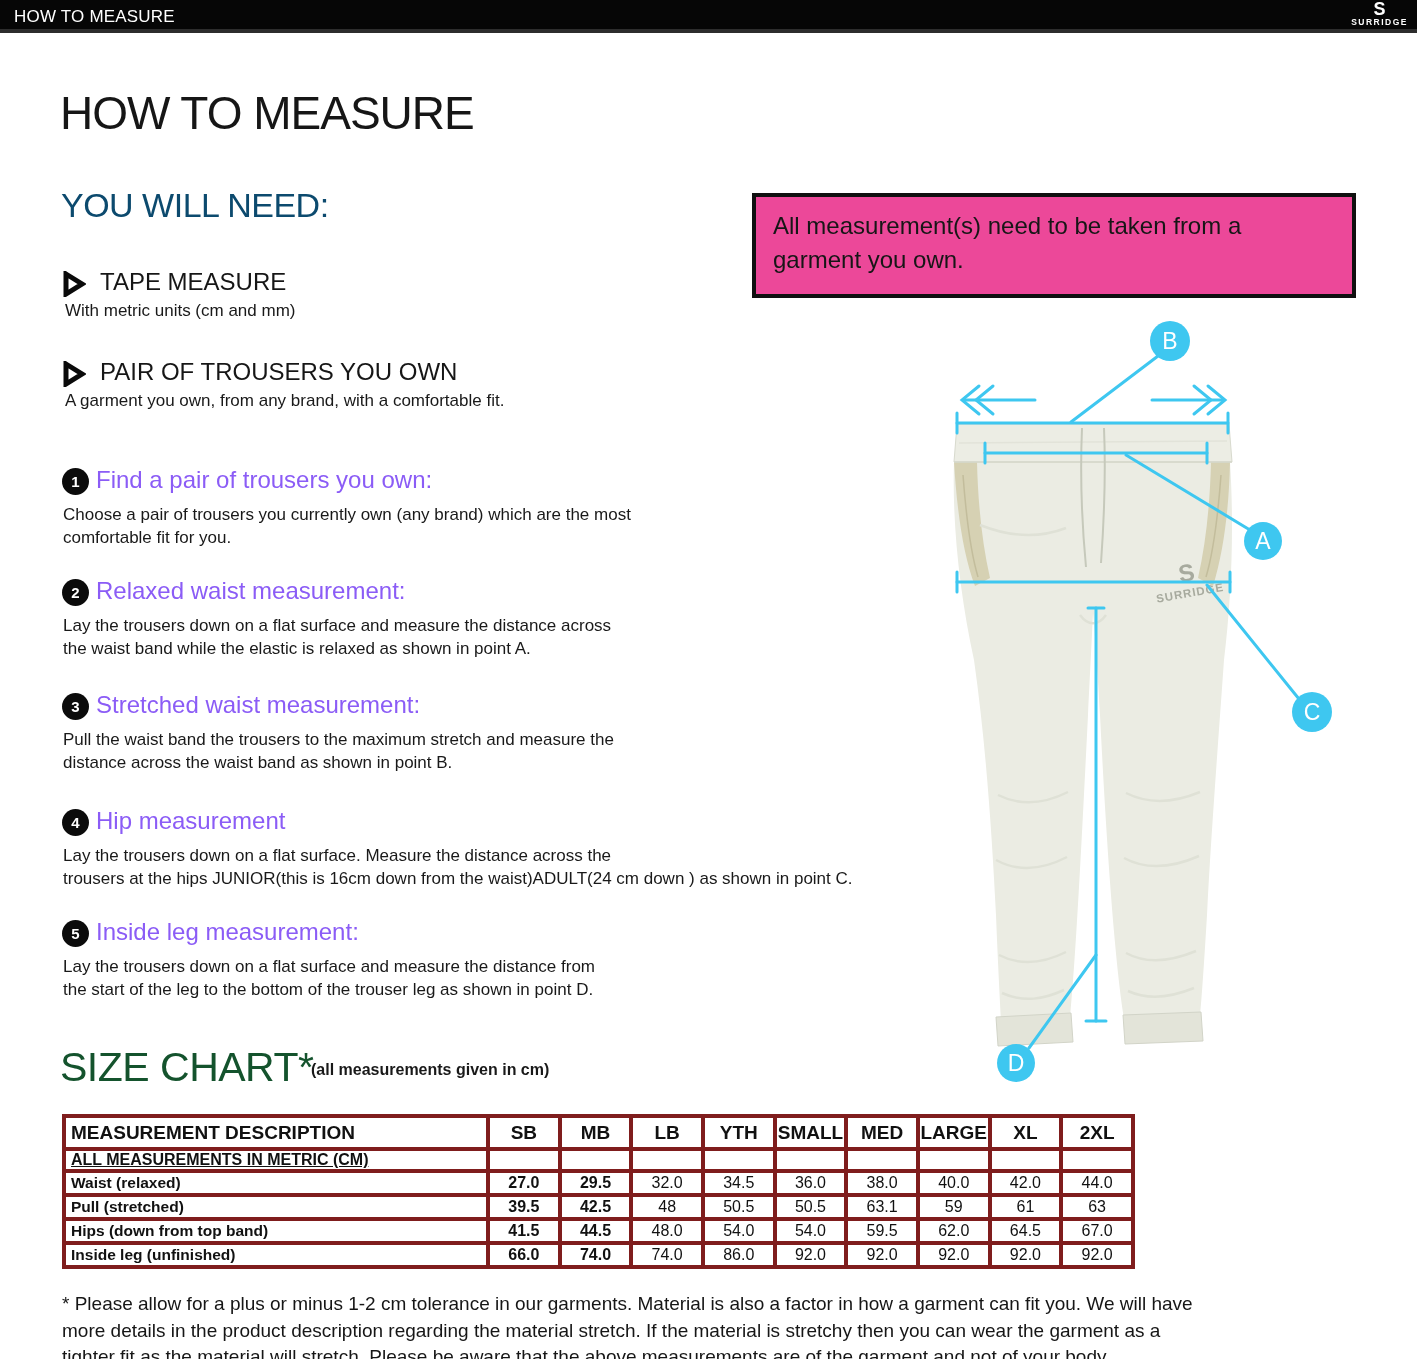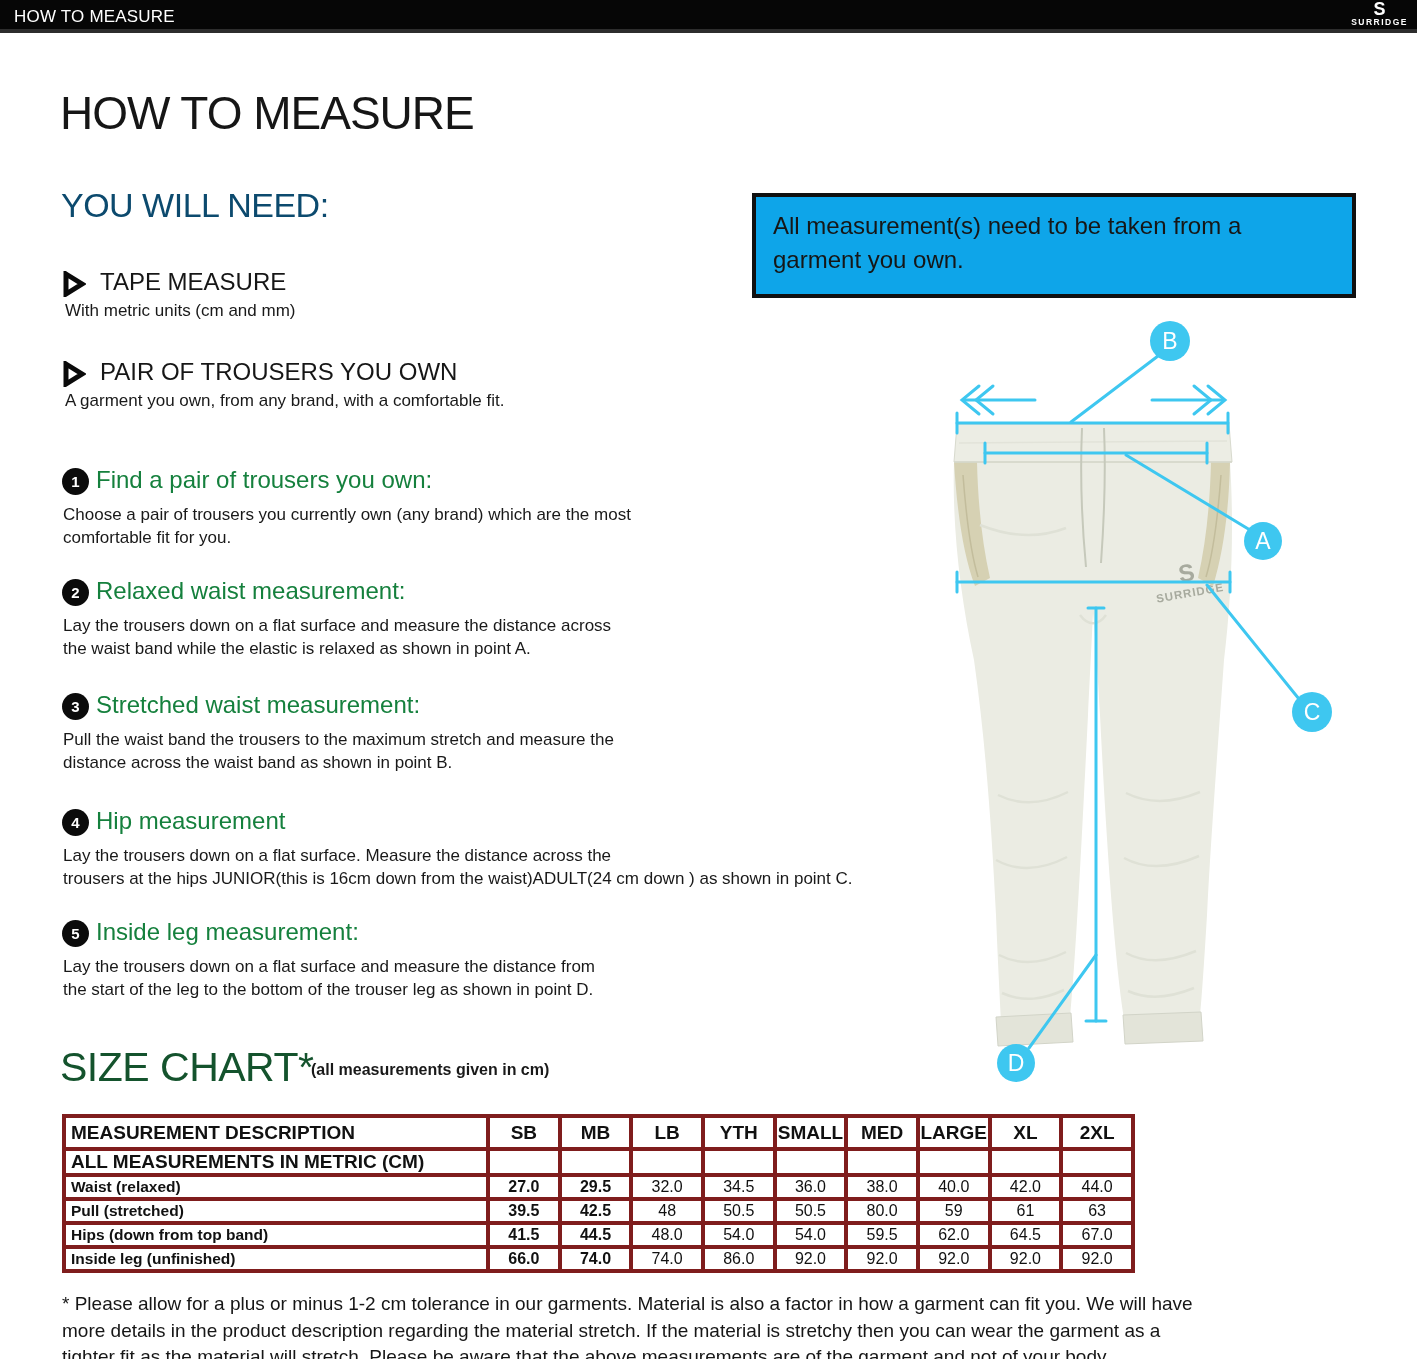--- a/index.html
+++ b/index.html
@@ -23,46 +23,46 @@
   .need-heading { position:absolute; left:61px; top:186px; margin:0;
     font-size:34px; font-weight:400; letter-spacing:-.5px; color:#0c4a6e; }
   
   .need-item { position:absolute; left:62px; width:700px; }
   .need-item .tri { position:absolute; left:0; top:3px; }
   .need-label { position:absolute; left:38px; top:0; font-size:24px; white-space:nowrap; color:#161616; }
   .need-note { position:absolute; left:3px; top:33px; font-size:17px; white-space:nowrap; color:#191919; }
   #need-1 { top:268px; } #need-2 { top:358px; }
   
   .notice { position:absolute; left:752px; top:193px; width:604px; height:105px;
-    border:4px solid #101010; background:#0ea5e9; }
+    border:4px solid #101010; background:#ec4899; }
   .notice-text { position:absolute; left:17px; top:12px; font-size:24px; line-height:34px;
     white-space:pre-line; color:#161616; }
   
   .step { position:absolute; left:62px; width:900px; height:100px; }
   #step-1{top:468px} #step-2{top:579px} #step-3{top:693px} #step-4{top:809px} #step-5{top:920px}
   .badge { position:absolute; left:0; top:0; width:27px; height:27px; border-radius:50%;
     background:#0b0b0b; color:#fff; text-align:center; line-height:27px;
     font-size:15px; font-weight:700; }
-  .step-title { position:absolute; left:34px; top:-2px; font-size:24px; white-space:nowrap; color:#15803d; }
+  .step-title { position:absolute; left:34px; top:-2px; font-size:24px; white-space:nowrap; color:#8b5cf6; }
   .step-body { position:absolute; left:1px; top:36px; font-size:17px; line-height:22.5px;
     white-space:pre-line; color:#191919; }
   
   .chart-heading { position:absolute; left:60px; top:1044px; margin:0;
     font-size:41px; font-weight:400; letter-spacing:-.5px; color:#14532d; }
   .chart-sub { position:absolute; left:311px; top:1061px; font-size:16px; color:#191919;font-weight:bold; }
   table.size-chart { position:absolute; left:62px; top:1114px; width:1073px;
     border-collapse:collapse; table-layout:fixed; border:3px solid #0a0a0a; }
   .size-chart th, .size-chart td { border:4px solid #7f1d1d; text-align:center;
     padding:0; color:#111; overflow:hidden; white-space:nowrap; }
   .size-chart th { height:33px; font-size:19px; font-weight:700; }
   .size-chart th.desc, .size-chart td.desc { width:424px; text-align:left; padding-left:5px; }
   .size-chart tr.metric-row td { height:19px; }
   .size-chart td { height:24px; font-size:16px; }
   .size-chart td.desc { font-size:15.5px; font-weight:700; }
-  .size-chart td.metric { font-size:19px; font-weight:700; }
+  .size-chart td.metric { font-size:16px; font-weight:700;text-decoration:underline; }
   .size-chart td.emph { font-weight:700; }
   
   .footnote { position:absolute; left:62px; top:1291px; width:1135px;
     font-size:19px; line-height:26.5px; white-space:pre-line; color:#161616; }
   
   .diagram { position:absolute; left:930px; top:315px; width:430px; height:855px; }
   .cyan-ln { stroke:#3ec7f0; stroke-width:3; fill:none; stroke-linecap:round; }
   .cyan-dot { fill:#3ec7f0; }
   .pt-letter { fill:#ffffff; font-size:23px; font-family:"Liberation Sans",sans-serif; text-anchor:middle; }
 </style>
@@ -173,21 +173,21 @@
         <td>42.0</td>
         <td>44.0</td>
       </tr>
       <tr>
         <td class="desc">Pull (stretched)</td>
         <td class="emph">39.5</td>
         <td class="emph">42.5</td>
         <td>48</td>
         <td>50.5</td>
         <td>50.5</td>
-        <td>80.0</td>
+        <td>63.1</td>
         <td>59</td>
         <td>61</td>
         <td>63</td>
       </tr>
       <tr>
         <td class="desc">Hips (down from top band)</td>
         <td class="emph">41.5</td>
         <td class="emph">44.5</td>
         <td>48.0</td>
         <td>54.0</td>

